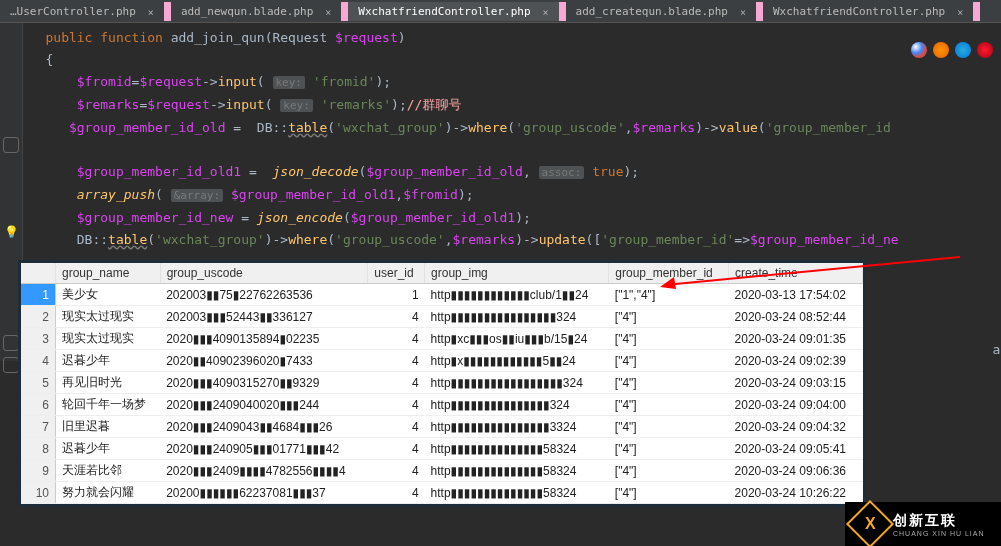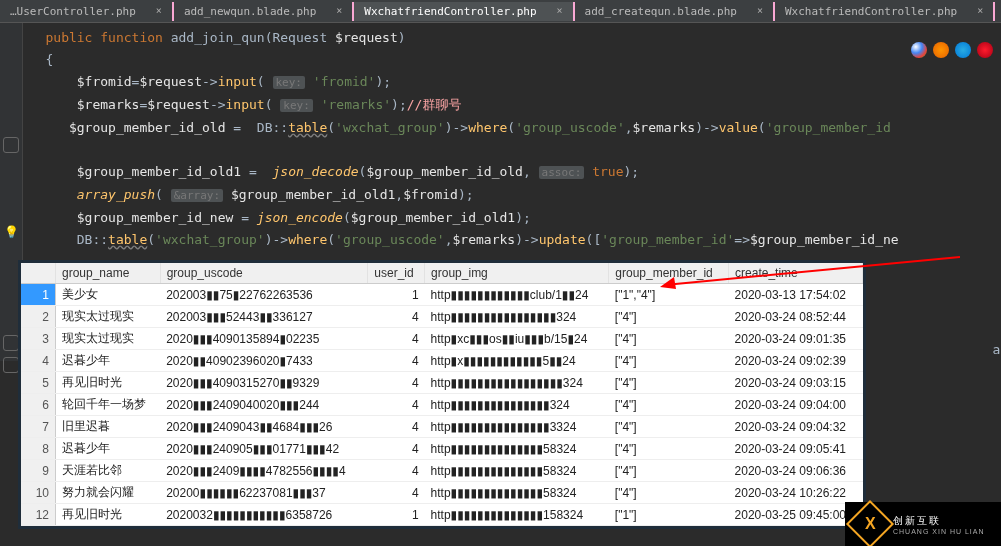--- a/index.html
+++ b/index.html
@@ -1,44 +1,44 @@
 <!DOCTYPE html>
 <html><head>
 <meta charset="utf-8">
 <style>
 html,body{margin:0;padding:0;width:1001px;height:546px;background:#2b2b2b;font-family:Consolas,monospace;font-size:12px;overflow:hidden;position:relative}
 .tabbar{height:22px;background:#3c3f41;display:flex;align-items:center;overflow:hidden;border-bottom:1px solid #555}
-.tab{padding:3px 10px;color:#bbb;font-size:11px;display:flex;align-items:flex-start;gap:20px;border-right:2px solid #f9a8d4}
+.tab{padding:3px 10px;color:#bbb;font-size:11px;display:flex;align-items:flex-end;gap:12px;border-right:7px solid #f9a8d4}
 .tab.active{background:#4e5254;color:#fff}
 .tab .close{color:#aaa;font-size:10px}
 .editor{position:relative;padding:4px 0 0 22px;color:#a9b7c6;line-height:22px;font-size:13px}
 .gutter{position:absolute;left:0;top:0;bottom:0;width:22px;background:#313335;border-right:1px solid #444}
 .gutter .dot{position:absolute;left:3px;width:14px;height:14px;border:1px solid #666;border-radius:3px}
 .gutter .bulb{position:absolute;left:4px;font-size:12px}
 .kw{color:#cc7832}
-.var{color:#e5e5e5}
+.var{color:#d946ef}
 .str{color:#6a8759}
 .cmt{color:#fca5a5}
 .fn{color:#ffc66d}
 .op{color:#a9b7c6}
 .hint{background:#4e5254;color:#787878;padding:0 3px;border-radius:2px;font-size:11px}
 .ul{text-decoration:underline wavy #808080}
 .browsers{position:absolute;right:8px;top:42px;display:flex;gap:6px}
 .browsers span{width:16px;height:16px;border-radius:50%;display:inline-block}
 .result-panel{position:absolute;left:18px;top:260px;width:842px;background:#fff;color:#222;font-family:"Segoe UI",Arial,sans-serif;font-size:12px;border:3px solid #1f2d3a}
 .result-panel table{width:100%;border-collapse:collapse}
 .result-panel th{background:#f0f0f0;text-align:left;font-weight:400;padding:3px 6px;border-bottom:1px solid #ccc;border-right:1px solid #e2e2e2;color:#333}
 .result-panel td{padding:2px 6px;border-bottom:1px solid #eee;white-space:nowrap;overflow:hidden}
 .result-panel td.rownum{background:#f0f0f0;text-align:right;width:22px;color:#555;border-right:1px solid #ccc}
 .result-panel tbody tr:first-child td.rownum{background:#3399ff;color:#fff}
 .arrow{position:absolute;pointer-events:none}
 .logo{position:absolute;right:0;bottom:0;width:140px;height:44px;background:#000;color:#fff;display:flex;align-items:center;gap:6px;padding:0 8px;font-family:sans-serif}
 .logo .g{width:30px;height:30px;border:2px solid #f5a623;transform:rotate(45deg);display:flex;align-items:center;justify-content:center}
 .logo .g span{transform:rotate(-45deg);font-weight:700;color:#f5a623;font-size:16px}
-.logo .t1{font-size:10px;font-weight:400;letter-spacing:2px}
+.logo .t1{font-size:14px;font-weight:700;letter-spacing:2px}
 .logo .t2{font-size:7px;color:#aaa;letter-spacing:1px}
 pre{margin:0;font-family:inherit}
 </style>
 </head>
 <body>
 
 <div class="tabbar">
   <div class="tab">
       <span>…UserController.php</span>
       <span class="close">×</span>
@@ -189,29 +189,20 @@
         </tr>
         <tr>
           <td class="rownum">10</td>
           <td>努力就会闪耀</td>
           <td>20200▮▮▮▮▮▮62237081▮▮▮37</td>
           <td style="text-align: right;">4</td>
           <td>http▮▮▮▮▮▮▮▮▮▮▮▮▮▮58324</td>
           <td>["4"]</td>
           <td>2020-03-24 10:26:22</td>
         </tr>
-        <tr>
-          <td class="rownum">12</td>
-          <td>再见旧时光</td>
-          <td>2020032▮▮▮▮▮▮▮▮▮▮▮6358726</td>
-          <td style="text-align: right;">1</td>
-          <td>http▮▮▮▮▮▮▮▮▮▮▮▮▮▮158324</td>
-          <td>["1"]</td>
-          <td>2020-03-25 09:45:00</td>
-        </tr>
       </tbody>
   </table>
 </div>
 
 <svg class="arrow" style="left:660px;top:255px" width="300" height="40">
   <line x1="300" y1="2" x2="5" y2="30" stroke="#ff0000" stroke-width="2"></line>
   <polygon points="0,32 14,22 16,34" fill="#ff0000"></polygon>
 </svg>
 
 <div class="logo">

